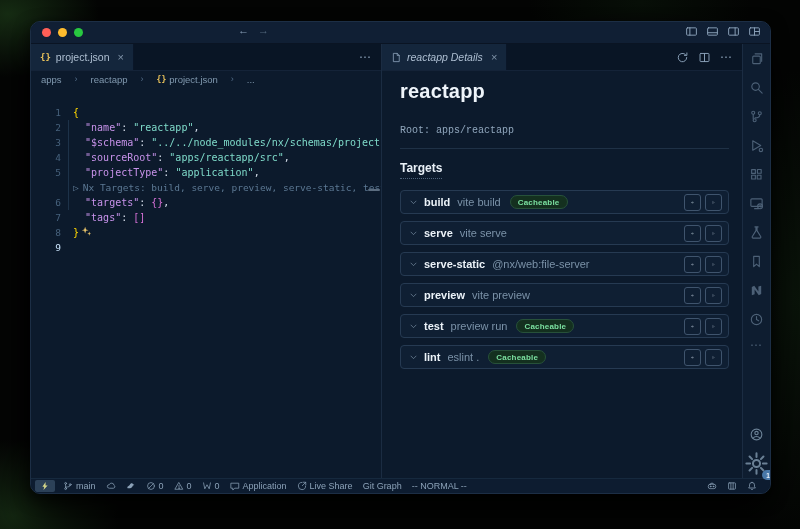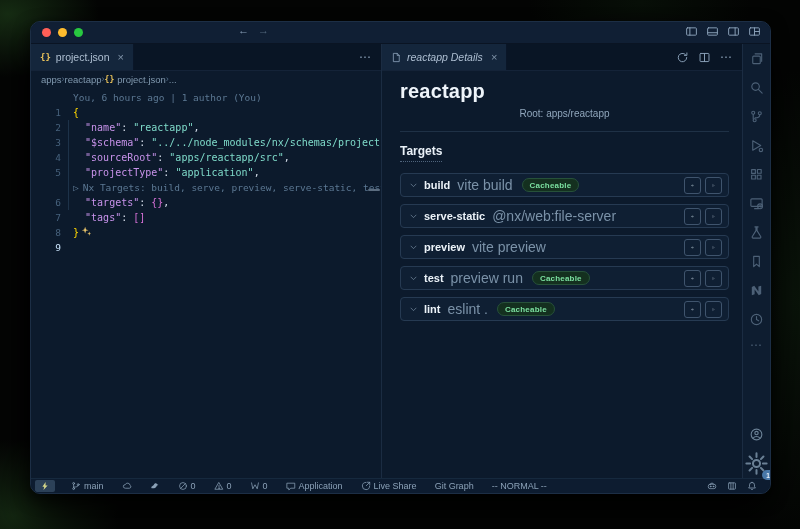--- a/index.html
+++ b/index.html
@@ -42,21 +42,21 @@
   .group.left{width:350px;flex:none;border-right:1px solid #1b2c42;}
   .group.right{flex:1;}
   .tabstrip{height:26px;flex:none;background:#091525;display:flex;align-items:stretch;border-bottom:1px solid #142338;}
   .tab{display:flex;align-items:center;gap:5px;padding:0 9px;background:#14263c;border-right:1px solid #0a1628;font-size:10.5px;color:#aebfd2;}
   .tab .braces{color:#e8c15a;font-weight:bold;font-size:9px;font-family:"DejaVu Sans Mono",monospace;}
   .tab .close{color:#7f93a8;font-size:11px;margin-left:3px;}
   .tab.preview .lbl{font-style:italic;}
   .tabactions{margin-left:auto;display:flex;align-items:center;gap:9px;padding:0 9px;color:#8aa0b8;}
   .tabactions .ic{width:13px;height:13px;}
   .tabactions .txt{font-size:12px;letter-spacing:1px;}
-  .crumbs{height:16px;flex:none;display:flex;align-items:center;gap:0;padding:0 10px;font-size:9.5px;color:#8199af;background:#0c1a2c;}
+  .crumbs{height:16px;flex:none;display:flex;align-items:center;gap:13px;padding:0 10px;font-size:9.5px;color:#8199af;background:#0c1a2c;}
   .crumbs .sep{color:#546e89;font-size:9px;}
   .crumbs .braces{color:#e8c15a;font-weight:bold;font-size:8px;font-family:"DejaVu Sans Mono",monospace;}
   
   .codearea{flex:1;position:relative;overflow:hidden;font-family:"DejaVu Sans Mono",monospace;font-size:10px;}
   .coderows{position:absolute;inset:3px 0 0 0;}
   .crow{height:15px;line-height:15px;display:flex;white-space:pre;}
   .crow .ln{width:30px;flex:none;text-align:right;padding-right:12px;color:#46617c;font-size:9.5px;}
   .crow .ln.on{color:#c9e3fb;}
   .crow .ct{flex:1;overflow:hidden;}
   .crow.meta .ct,.crow.lens .ct{color:#5c7893;font-size:9.5px;}
@@ -66,46 +66,46 @@
   .sparkle{display:inline-block;width:11px;height:11px;vertical-align:-1px;margin-left:2px;color:#e9c46a;}
   .indentguide{position:absolute;left:37px;top:33px;height:90px;border-left:1px solid #1d3249;}
   .scrolldash{position:absolute;right:1px;top:102px;width:12px;height:2px;border-radius:1px;background:#5b6c7f;}
   
   .panel{flex:1;overflow:hidden;background:#0c1a2c;padding:9px 13px 0 18px;}
   .phead{display:flex;align-items:flex-start;}
   .ptitle{font-size:20px;font-weight:700;color:#eef4fa;letter-spacing:.2px;}
   .graphbtn{margin-left:auto;display:inline-flex;align-items:center;gap:5px;border:1px solid #5a6b80;border-radius:4px;
     padding:3px 9px;font-size:10px;color:#dbe5ef;background:transparent;}
   .graphbtn .ic{width:11px;height:11px;}
-  .pmeta{margin-top:3px;font-family:Liberation Sans, sans-serif;font-size:10px;line-height:15px;color:#90a6bc;text-align:center;}
+  .pmeta{margin-top:20px;font-family:Liberation Mono, monospace;font-size:10px;line-height:15px;color:#90a6bc;}
   .phr{border:none;border-top:1px solid #1f3146;margin:10px 0 9px 0;}
   .ptargets{font-size:12px;font-weight:700;color:#e9f0f7;display:inline-block;border-bottom:1px dotted #4f647c;padding-bottom:3px;margin-bottom:11px;}
   .trow{display:flex;align-items:center;height:24px;border:1px solid #263a52;background:#0f1f33;border-radius:4px;
     padding:0 6px 0 8px;margin-bottom:7px;box-sizing:border-box;}
   .trow .chev{width:9px;height:9px;color:#7d93a8;flex:none;margin-right:6px;}
   .trow .tname{font-size:11px;font-weight:700;color:#ecf3f9;margin-right:7px;}
-  .trow .tcmd{font-size:14px;color:#7b92a8;}
+  .trow .tcmd{font-size:11px;color:#7b92a8;}
   .badge{margin-left:9px;font-size:8px;font-weight:700;color:#7be0a0;background:#14301f;border:1px solid #27513a;
     border-radius:9px;padding:1.5px 7px;letter-spacing:.2px;}
   .trow .btns{margin-left:auto;display:flex;gap:4px;}
   .sqbtn{width:17px;height:17px;border:1px solid #3f546d;border-radius:3px;display:flex;align-items:center;justify-content:center;color:#cfdcea;background:transparent;}
   .sqbtn .ic{width:11px;height:11px;}
   
   .activity{width:27px;flex:none;background:#0e1d30;border-left:1px solid #1b2c42;display:flex;flex-direction:column;align-items:center;}
   .aitem{height:29px;width:100%;display:flex;align-items:center;justify-content:center;color:#4c6076;}
   .aitem .ic{width:15px;height:15px;}
   .aitem.txt{font-size:12px;letter-spacing:1px;color:#4c6076;height:22px;}
   .aspacer{flex:1;}
   .aitem.bright{color:#6a8095;}
   .gearwrap{position:relative;}
   .abadge{position:absolute;right:-4px;bottom:-3px;min-width:10px;height:10px;border-radius:6px;background:#4878a8;color:#eaf2fa;
     font-size:6.5px;font-weight:700;display:flex;align-items:center;justify-content:center;padding:0 1px;}
   
   .statusbar{height:14px;flex:none;background:#0d1c30;border-top:1px solid #16293e;display:flex;align-items:center;
-    padding:0 8px 0 4px;font-size:9px;color:#8ba1b7;gap:8px;}
+    padding:0 8px 0 4px;font-size:9px;color:#8ba1b7;gap:0;}
   .sbitem{display:flex;align-items:center;gap:3px;padding:0 5px;height:100%;}
   .sbitem .ic{width:10px;height:10px;}
   .sbitem.hl{background:#2c4158;border-radius:2px;height:12px;margin-right:3px;color:#d8d98a;}
   .sbright{margin-left:auto;display:flex;align-items:center;}
   .ic svg{width:100%;height:100%;display:block;}
 </style>
 </head>
 <body>
 
 <div class="window">
@@ -176,21 +176,21 @@
               <span>project.json</span>
             </span>
             <span class="sep">›</span>
             <span style="display: inline-flex; align-items: center; gap: 3px;">
               <span>...</span>
             </span>
           </div>
         <div class="codearea">
           <div class="indentguide"></div>
           <div class="coderows" id="code-rows">
-              <div class="crow meta"><span class="ln"></span><span class="ct">You, 6 hours ago | 1 author (You)</span></div>
+              <div class="crow meta"><span class="ln"></span></div>
               <div class="crow "><span class="ln">1</span><span class="ct"><span class="tok-b1">{</span></span></div>
               <div class="crow "><span class="ln">2</span><span class="ct"><span class="tok-d">  </span><span class="tok-k">"name"</span><span class="tok-d">: </span><span class="tok-s">"reactapp"</span><span class="tok-d">,</span></span></div>
               <div class="crow "><span class="ln">3</span><span class="ct"><span class="tok-d">  </span><span class="tok-k">"$schema"</span><span class="tok-d">: </span><span class="tok-s">"../../node_modules/nx/schemas/project-schema.json"</span></span></div>
               <div class="crow "><span class="ln">4</span><span class="ct"><span class="tok-d">  </span><span class="tok-k">"sourceRoot"</span><span class="tok-d">: </span><span class="tok-s">"apps/reactapp/src"</span><span class="tok-d">,</span></span></div>
               <div class="crow "><span class="ln">5</span><span class="ct"><span class="tok-d">  </span><span class="tok-k">"projectType"</span><span class="tok-d">: </span><span class="tok-s">"application"</span><span class="tok-d">,</span></span></div>
               <div class="crow lens"><span class="ln"></span><span class="ct"><span class="play">▷</span>Nx Targets: build, serve, preview, serve-static, test, lint</span></div>
               <div class="crow "><span class="ln">6</span><span class="ct"><span class="tok-d">  </span><span class="tok-k">"targets"</span><span class="tok-d">: </span><span class="tok-b2">{}</span><span class="tok-d">,</span></span></div>
               <div class="crow "><span class="ln">7</span><span class="ct"><span class="tok-d">  </span><span class="tok-k">"tags"</span><span class="tok-d">: </span><span class="tok-b2">[]</span></span></div>
               <div class="crow "><span class="ln">8</span><span class="ct"><span class="tok-b1">}</span><span class="ic sparkle" style="width: 11px; height: 11px; color: rgb(233, 196, 106);"><svg viewBox="0 0 16 16">
                       <path d="M6 1l1.3 4L11 6 7.3 7 6 11 4.7 7 1 6l3.7-1z" fill="currentColor"></path>
@@ -267,20 +267,46 @@
                     </span>
                   </button>
                 </div>
               </div>
               <div class="trow">
                 <span class="ic chev" style="width: 9px; height: 9px; color: rgb(125, 147, 168);">
                   <svg viewBox="0 0 16 16" fill="none" stroke="currentColor" stroke-width="1.2" stroke-linecap="round" stroke-linejoin="round">
                     <path d="M3.5 5.5L8 10l4.5-4.5"></path>
                   </svg>
                 </span>
+                <span class="tname">serve</span>
+                <span class="tcmd">vite serve</span>
+                <div class="btns">
+                  <button class="sqbtn">
+                    <span class="ic" style="width: 11px; height: 11px;">
+                      <svg viewBox="0 0 16 16" fill="none" stroke="currentColor" stroke-width="1.2" stroke-linecap="round" stroke-linejoin="round">
+                        <path d="M1.5 8s2.5-4 6.5-4 6.5 4 6.5 4-2.5 4-6.5 4S1.5 8 1.5 8z"></path>
+                        <circle cx="8" cy="8" r="1.8"></circle>
+                      </svg>
+                    </span>
+                  </button>
+                  <button class="sqbtn">
+                    <span class="ic" style="width: 11px; height: 11px;">
+                      <svg viewBox="0 0 16 16" fill="none" stroke="currentColor" stroke-width="1.2" stroke-linecap="round" stroke-linejoin="round">
+                        <path d="M5 3.2l8 4.8-8 4.8z"></path>
+                      </svg>
+                    </span>
+                  </button>
+                </div>
+              </div>
+              <div class="trow">
+                <span class="ic chev" style="width: 9px; height: 9px; color: rgb(125, 147, 168);">
+                  <svg viewBox="0 0 16 16" fill="none" stroke="currentColor" stroke-width="1.2" stroke-linecap="round" stroke-linejoin="round">
+                    <path d="M3.5 5.5L8 10l4.5-4.5"></path>
+                  </svg>
+                </span>
                 <span class="tname">serve-static</span>
                 <span class="tcmd">@nx/web:file-server</span>
                 <div class="btns">
                   <button class="sqbtn">
                     <span class="ic" style="width: 11px; height: 11px;">
                       <svg viewBox="0 0 16 16" fill="none" stroke="currentColor" stroke-width="1.2" stroke-linecap="round" stroke-linejoin="round">
                         <path d="M1.5 8s2.5-4 6.5-4 6.5 4 6.5 4-2.5 4-6.5 4S1.5 8 1.5 8z"></path>
                         <circle cx="8" cy="8" r="1.8"></circle>
                       </svg>
                     </span>

